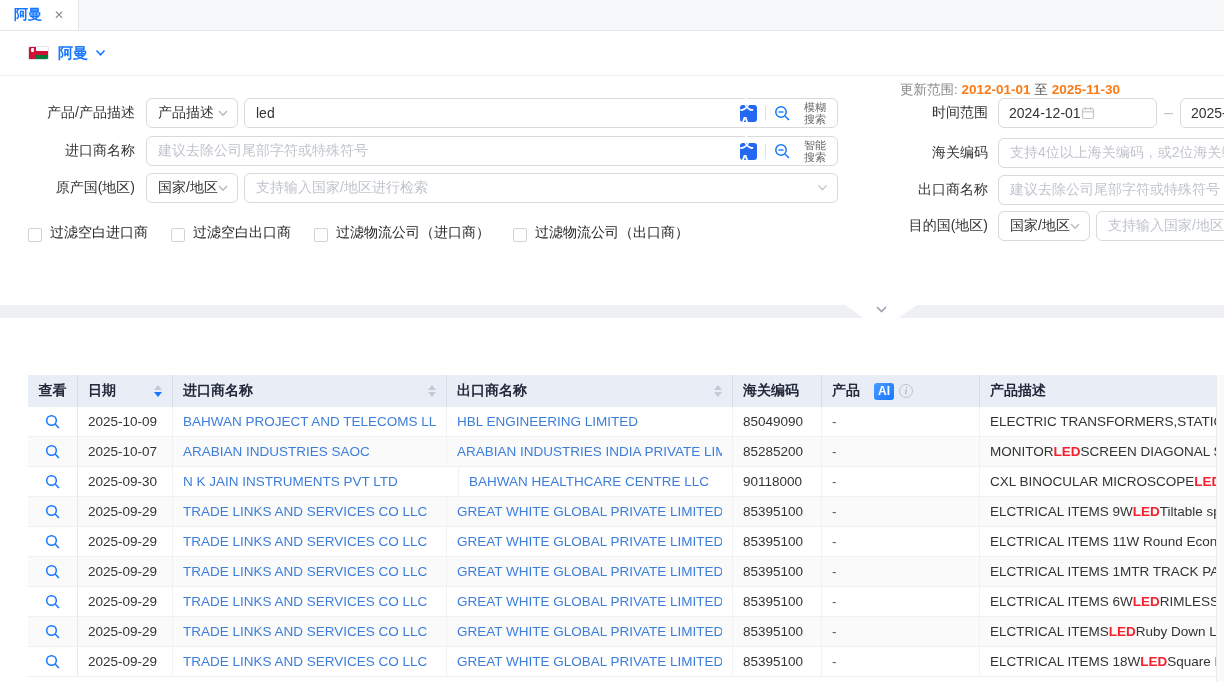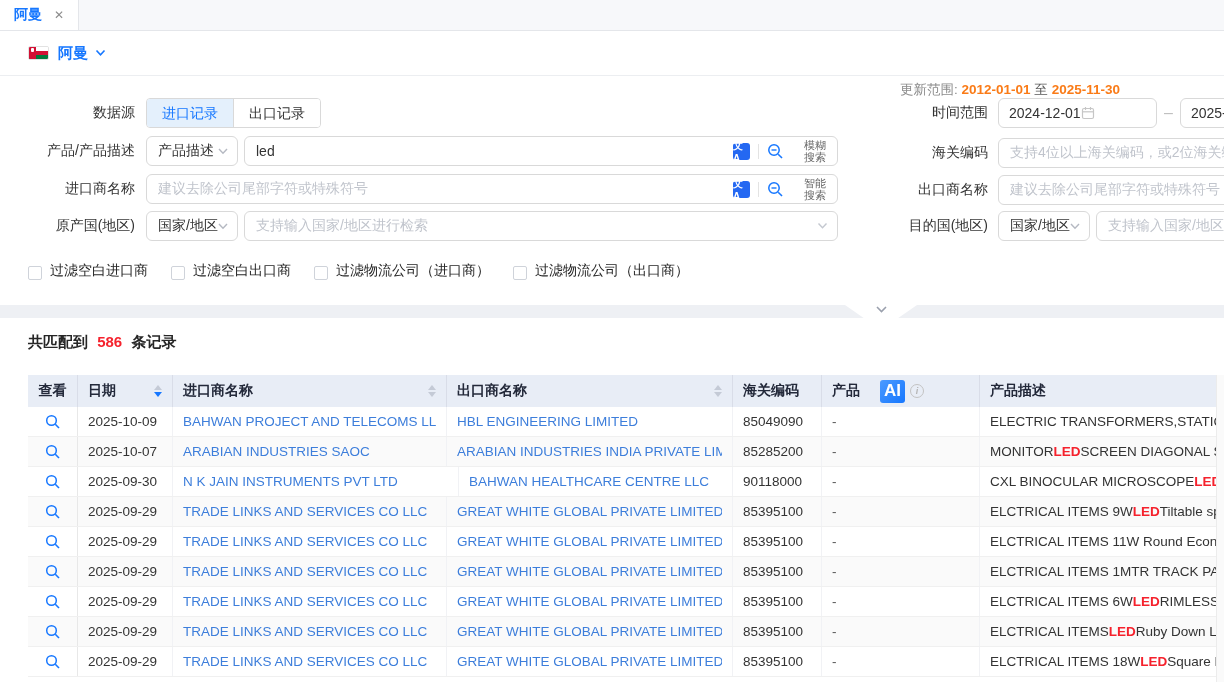--- a/index.html
+++ b/index.html
@@ -36,24 +36,24 @@
 
   .select-box { width:92px; height:30px; border:1px solid #d9d9d9; border-radius:6px; background:#fff;
                 display:flex; align-items:center; justify-content:space-between; padding:0 9px 0 11px;
                 font-size:14px; color:#333; cursor:pointer; flex:none; margin-right:6px; }
   .input-box { height:30px; border:1px solid #d9d9d9; border-radius:6px; background:#fff;
                display:flex; align-items:center; padding:0 9px 0 11px; }
   .input-box .val { flex:1; font-size:14px; color:#333; white-space:nowrap; overflow:hidden; }
   .input-box .ph  { flex:1; font-size:14px; color:#c0c4cc; white-space:nowrap; overflow:hidden; }
   .w-prod { width:594px; } .w-full { width:692px; }
   .trans-icon { width:17px; height:17px; background:#2468f2; border-radius:3px; color:#fff;
-                font-size:10px; font-weight:700; display:flex; align-items:center; justify-content:center;
+                font-size:14px; font-weight:700; display:flex; align-items:center; justify-content:center;
                 flex:none; cursor:pointer; }
   .vdiv { width:1px; height:15px; background:#e3e3e3; margin:0 8px; flex:none; }
-  .search-btn { display:flex; align-items:center; gap:20px; cursor:pointer; flex:none; }
+  .search-btn { display:flex; align-items:center; gap:13px; cursor:pointer; flex:none; }
   .search-label { width:24px; font-size:11px; line-height:12px; color:#666; word-break:break-all; }
 
   .cb-row { display:flex; align-items:center; padding-left:28px; margin-top:21px; }
   .cb-item { display:flex; align-items:flex-end; margin-right:23px; cursor:pointer; }
   .cb-box { width:14px; height:14px; border:1px solid #cfd3da; border-radius:2px; background:#fff; flex:none; }
   .cb-label { margin-left:8px; font-size:14px; color:#262626; }
 
   
   .form-right { position:absolute; left:900px; top:0; width:420px; }
   .update-line { position:absolute; top:5px; left:0; width:316px; text-align:left;
@@ -90,21 +90,21 @@
   .c4 { width:89px; } .c5 { width:158px; } .c6 { width:236px; }
   .link { color:#3d7edb; cursor:pointer; overflow:hidden; white-space:nowrap; }
   .hl { color:#f5222d; font-weight:700; }
   .dash { color:#595959; }
   .sorters { display:inline-flex; flex-direction:column; margin-left:auto; gap:2px; cursor:pointer; }
   .caret-up { width:0; height:0; border-left:4px solid transparent; border-right:4px solid transparent;
               border-bottom:5px solid #c4cad6; }
   .caret-down { width:0; height:0; border-left:4px solid transparent; border-right:4px solid transparent;
                 border-top:5px solid #c4cad6; }
   .caret-down.on { border-top-color:#1677ff; }
-  .ai-badge { display:inline-block; margin-left:20px; padding:1px 4px 2px; font-size:17px; font-weight:700;
+  .ai-badge { display:inline-block; margin-left:14px; padding:1px 4px 2px; font-size:12px; font-weight:700;
               color:#fff; background:linear-gradient(135deg,#4c9bff,#1677ff); border-radius:3px; }
   .info-icon { margin-left:5px; width:14px; height:14px; border:1px solid #c3c3c3; border-radius:50%;
                color:#b5b5b5; font-size:9px; font-weight:700; display:inline-flex; align-items:center;
                justify-content:center; font-style:italic; }
   .view-btn { display:flex; align-items:center; justify-content:center; cursor:pointer; }
   .scroll-strip { position:absolute; right:0; top:57px; bottom:0; width:8px; background:#fafafa;
                   border-left:1px solid #ececec; }
 </style>
 </head>
 <body>
@@ -123,27 +123,20 @@
       <span class="emblem"></span>
   </span>
   <span class="country-name">阿曼</span>
   <svg class="chev" width="11" height="8" viewBox="0 0 11 8">
     <polyline points="1.5,1.5 5.5,5.8 9.5,1.5" fill="none" stroke="#1677ff" stroke-width="1.6"></polyline>
   </svg>
 </div>
 
 <div class="form-panel">
 
-  <div class="form-row">
-    <span class="f-label">数据源</span>
-    <div class="seg-group">
-        <div class="seg active">进口记录</div>
-        <div class="seg">出口记录</div>
-      </div>
-  </div>
 
   <div class="form-row">
     <span class="f-label">产品/产品描述</span>
     <div class="select-box">
       <span>产品描述</span>
       <svg width="10" height="7" viewBox="0 0 10 7">
           <polyline points="1,1 5,5.3 9,1" fill="none" stroke="#b5b9c2" stroke-width="1.4"></polyline>
         </svg>
     </div>
     <div class="input-box w-prod">
@@ -267,25 +260,20 @@
   </div>
 
   <div class="collapse-tab">
     <svg width="13" height="9" viewBox="0 0 13 9">
         <polyline points="2,2 6.5,6.5 11,2" fill="none" stroke="#9aa0ad" stroke-width="1.6"></polyline>
       </svg>
   </div>
 </div>
 
 <div class="results-panel">
-  <div class="summary">
-    <span>共匹配到</span>
-    <span class="count">586</span>
-    <span>条记录</span>
-  </div>
 
   <div class="tbl">
     <div class="thead">
         <div class="th c0">
           <span>查看</span>
         </div>
         <div class="th c1">
           <span>日期</span>
           <span class="sorters">
             <span class="caret-up"></span>

